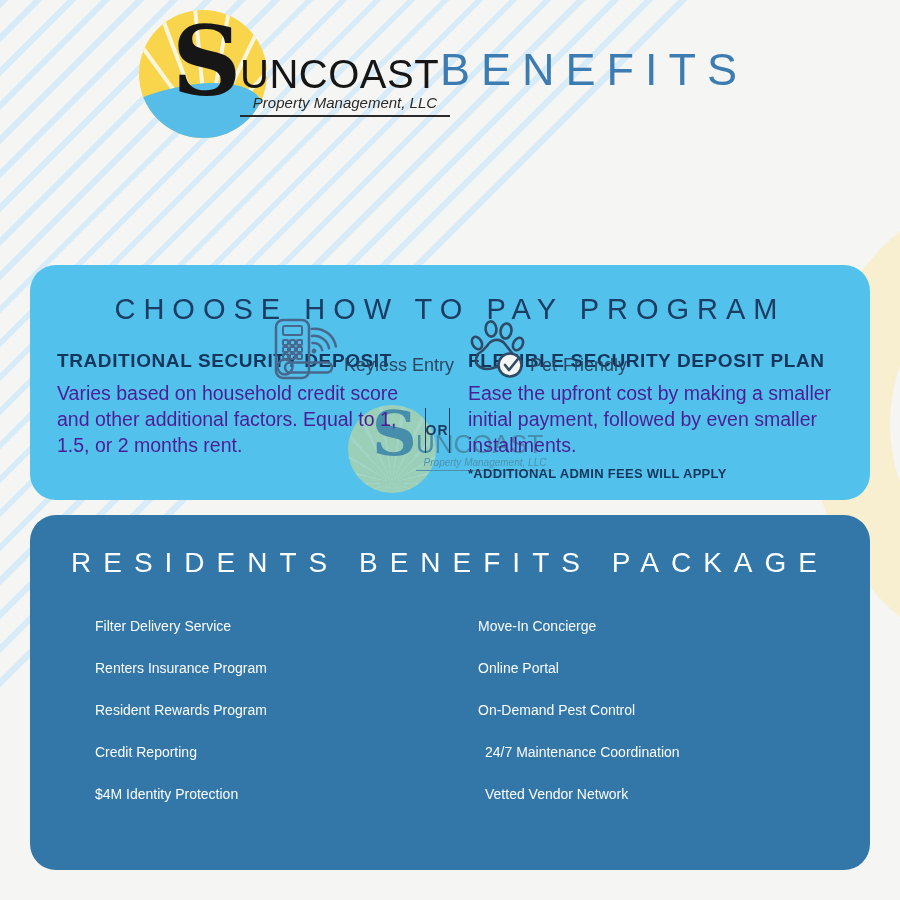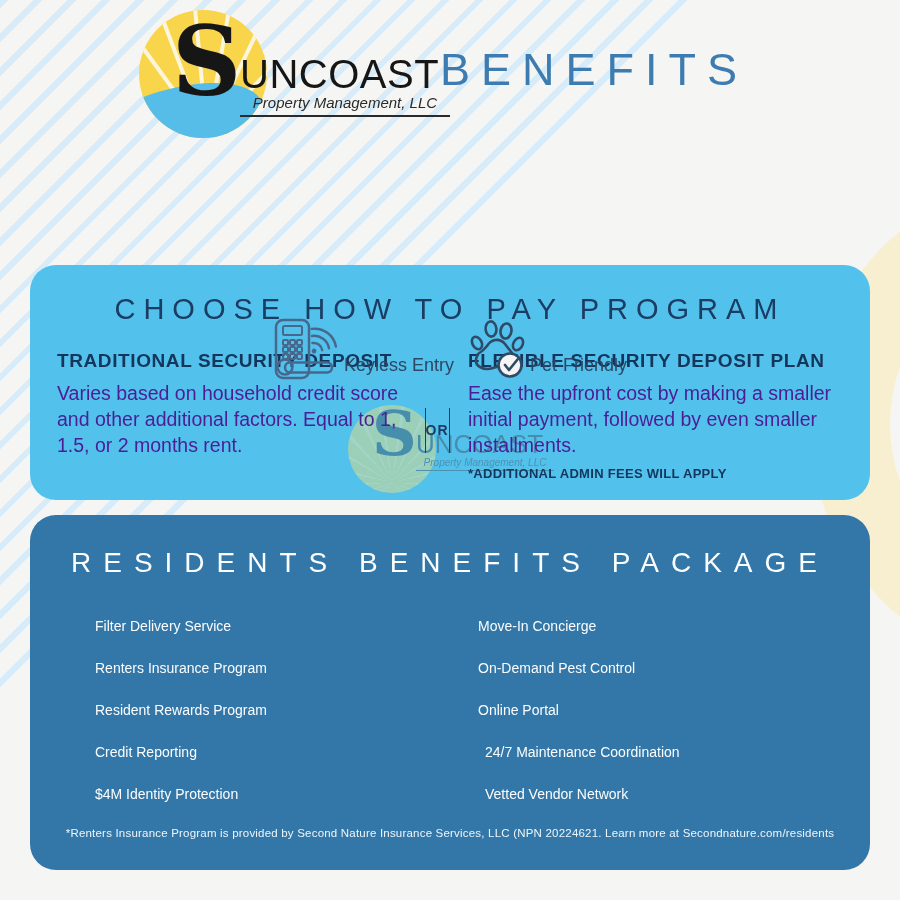--- a/index.html
+++ b/index.html
@@ -172,22 +172,21 @@
     <ul class="rb-list left">
       <li>Filter Delivery Service</li>
       <li>Renters Insurance Program</li>
       <li>Resident Rewards Program</li>
       <li>Credit Reporting</li>
       <li>$4M Identity Protection</li>
     </ul>
 
     <ul class="rb-list right">
       <li>Move-In Concierge</li>
+      <li>Online Portal</li>
       <li>On-Demand Pest Control</li>
-      <li>Online Portal</li>
       <li>24/7 Maintenance Coordination</li>
       <li>Vetted Vendor Network</li>
     </ul>
 
-    <div class="rb-foot">*Renters Insurance Program is provided by Second Nature Insurance Services, LLC (NPN 20224621. Learn more at Secondnature.com/residents</div>
   </div>
 
 </div>
 
 </body></html>

